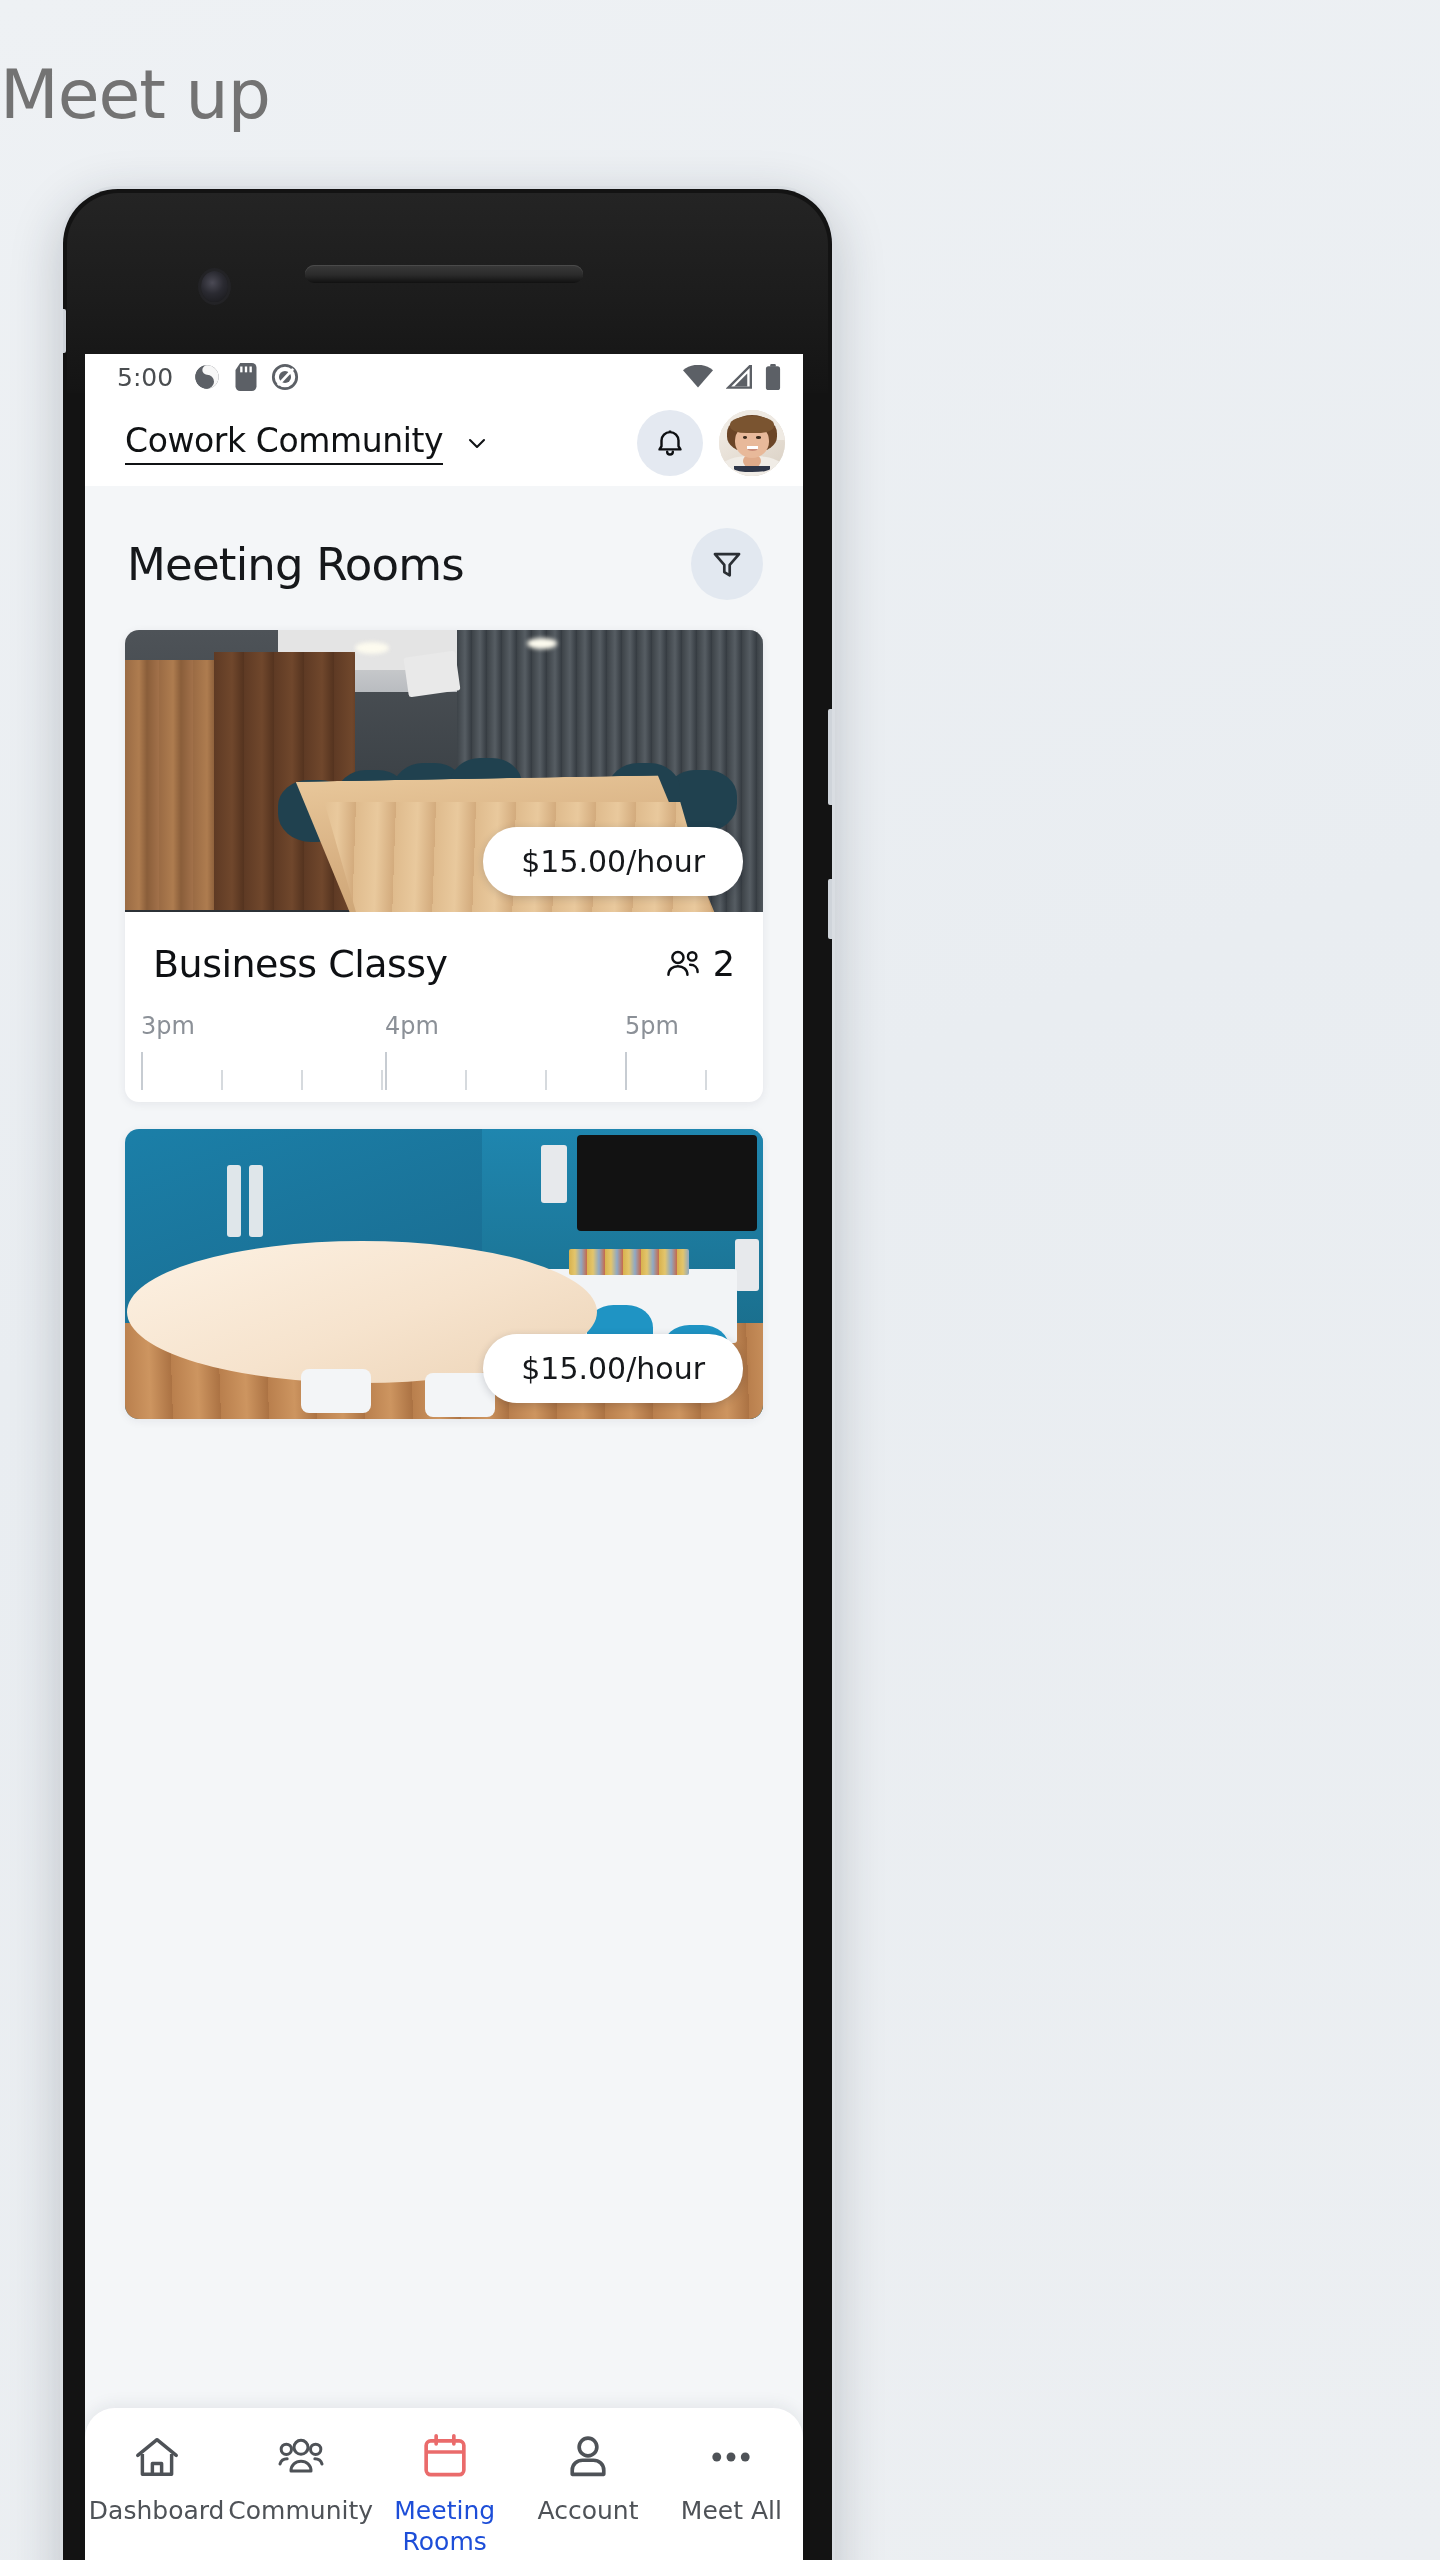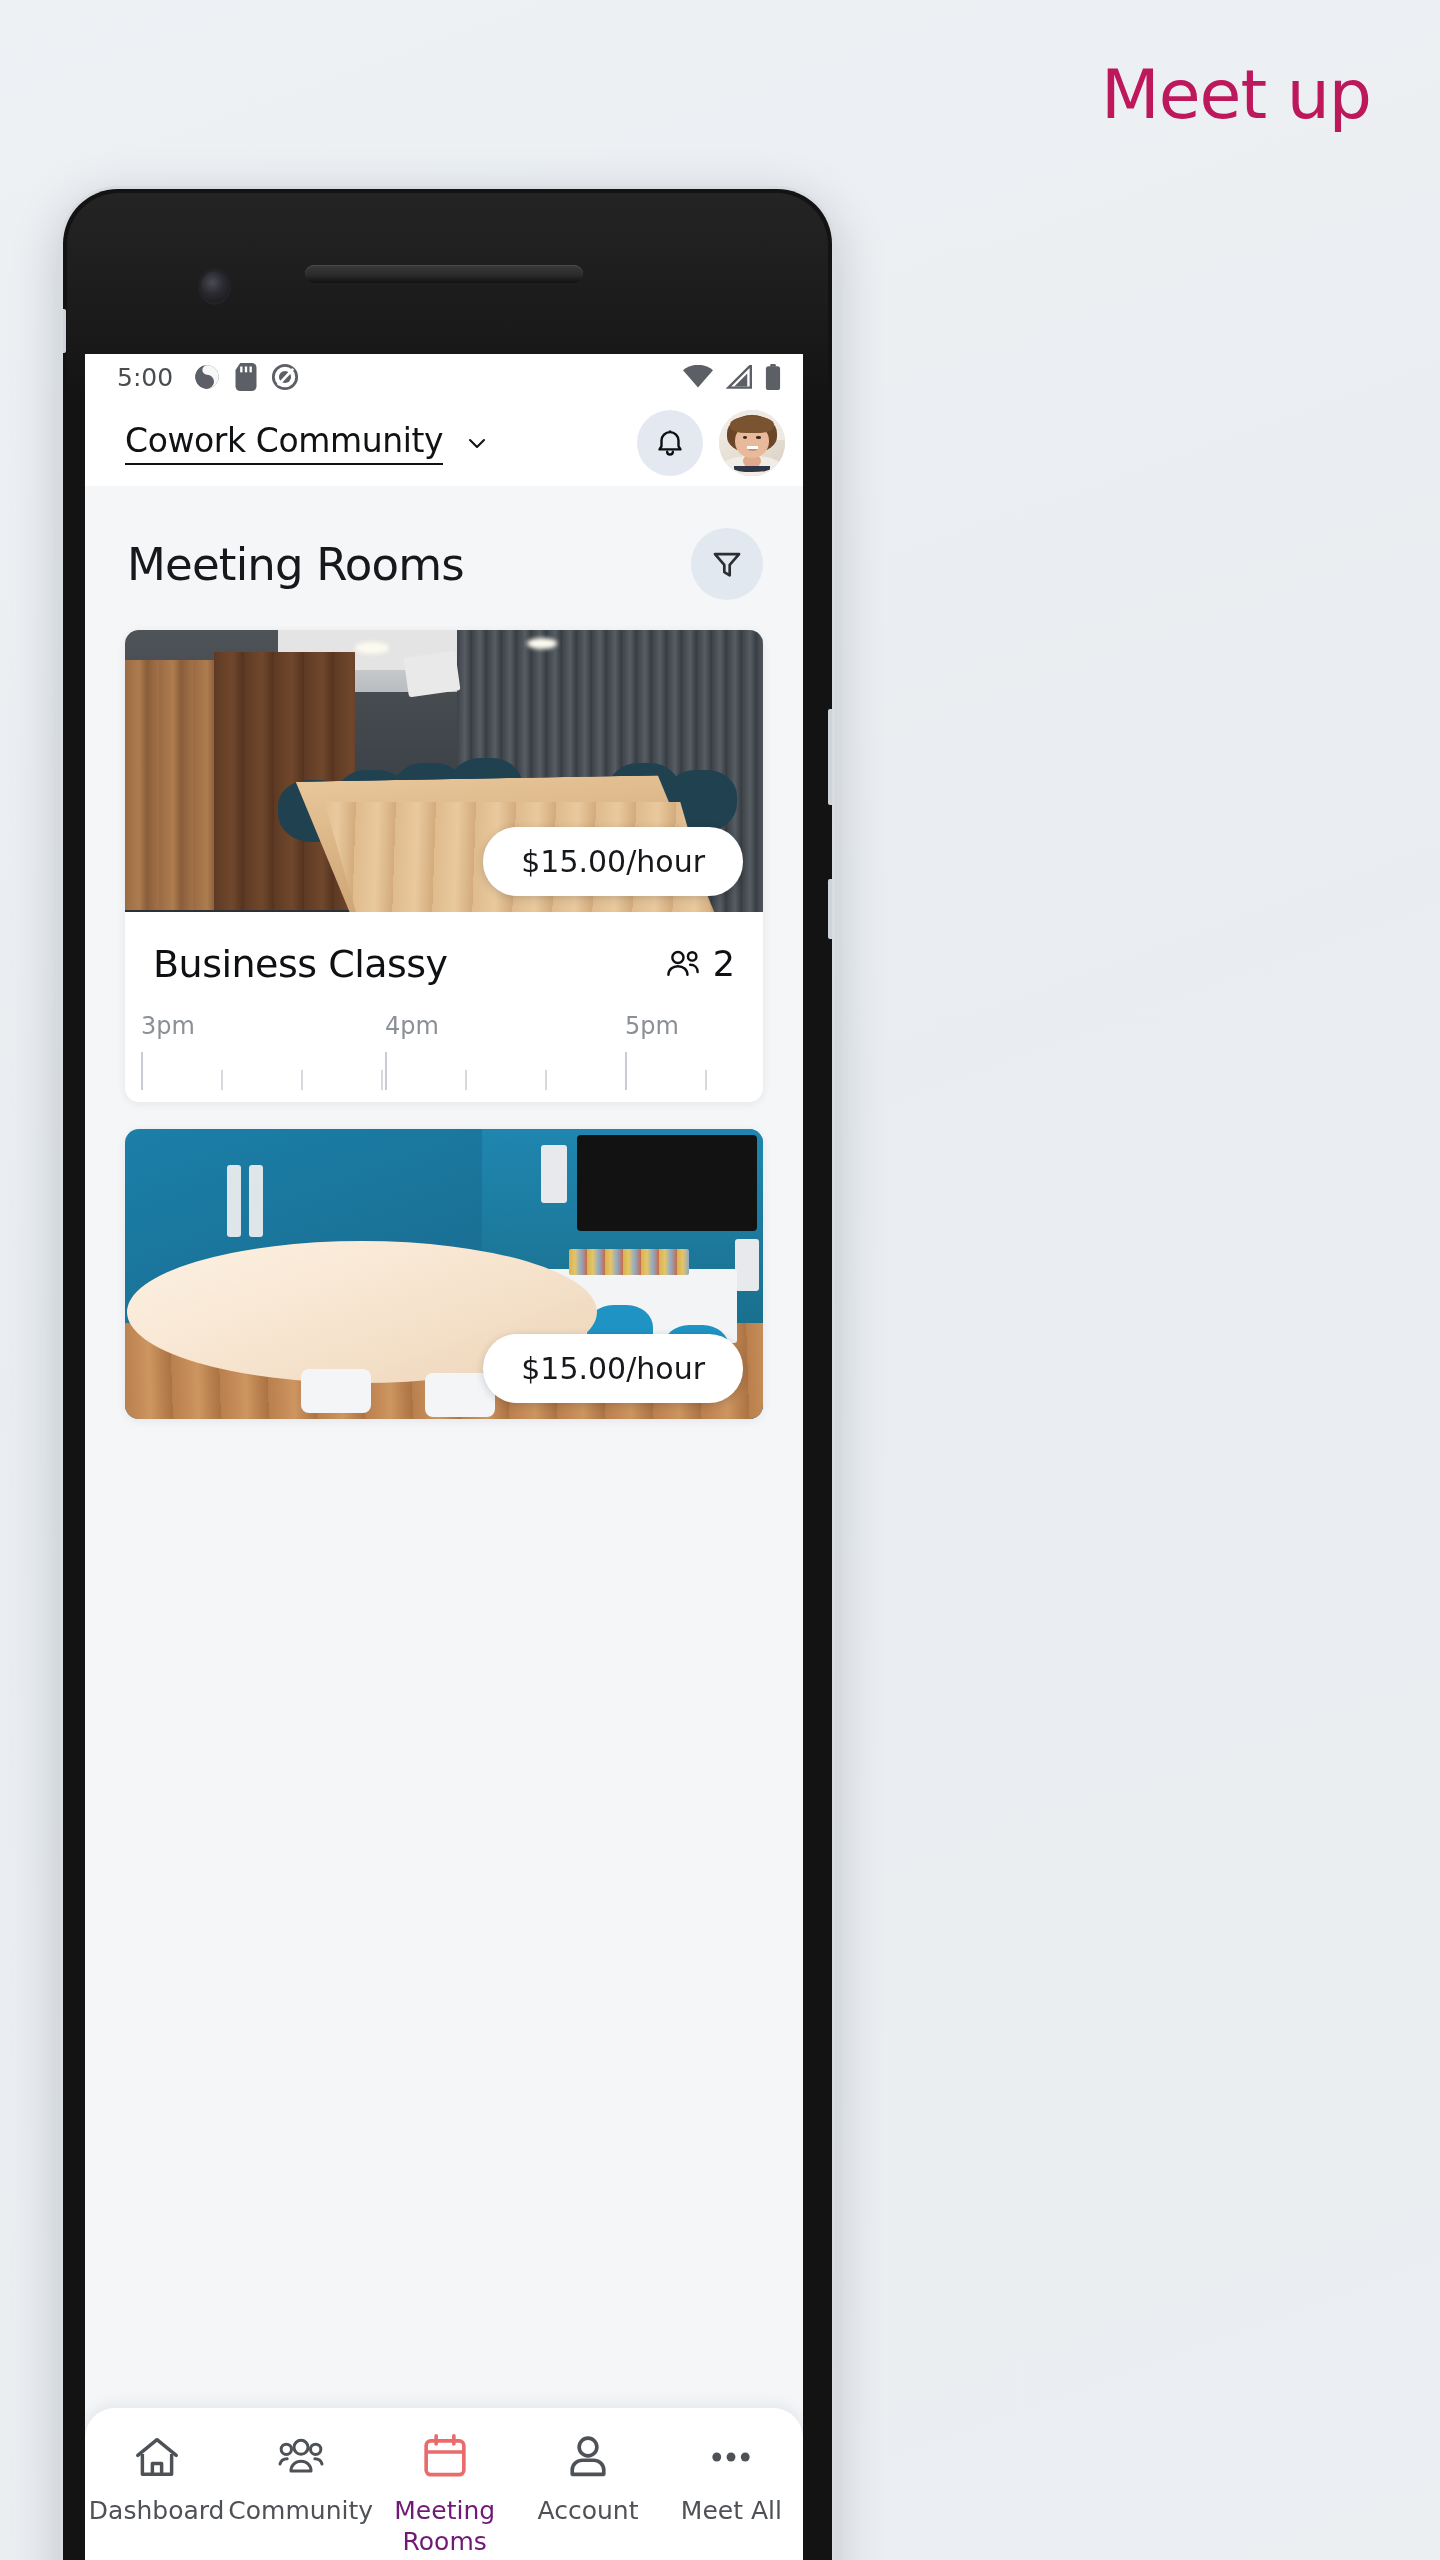--- a/index.html
+++ b/index.html
@@ -9,25 +9,25 @@
     overflow: hidden;
   }
   body {
     background: linear-gradient(160deg,#eef1f4 0%,#e9edf1 45%,#eceff2 100%);
     position: relative;
   }
 
   
   .page-title {
     position: absolute; top: 0; left: 0; width: 1371px;
-    text-align: right;
+    text-align: left;
     font-size: 68px;
     font-weight: 400;
     letter-spacing: -1px;
-    color: #be185d;
+    color: #737373;
     padding-top: 55px;
     font-family: "DejaVu Sans", sans-serif;
   }
 
   
   .phone {
     position: absolute;
     left: 60px; top: 186px;
     width: 775px; height: 2420px;
     background: #131313;
@@ -222,21 +222,21 @@
     box-shadow: 0 -3px 16px rgba(25,35,50,.08);
     padding-top: 24px;
   }
   .nav-item {
     flex:1; display:flex; flex-direction:column; align-items:center; gap:14px;
   }
   .nav-label {
     font-size: 25px; color:#4e5257; text-align:center; line-height:1.22;
     font-family:"DejaVu Sans",sans-serif;
   }
-  .nav-item.active .nav-label { color:#701a75; }
+  .nav-item.active .nav-label { color:#1d4ed8; }
 </style>
 </head>
 <body>
 
 <div class="page-title">Meet up</div>
 
 <div class="phone">
   <div class="phone-inner-edge"></div>
   <div class="phone-camera"></div>
   <div class="phone-speaker"></div>

